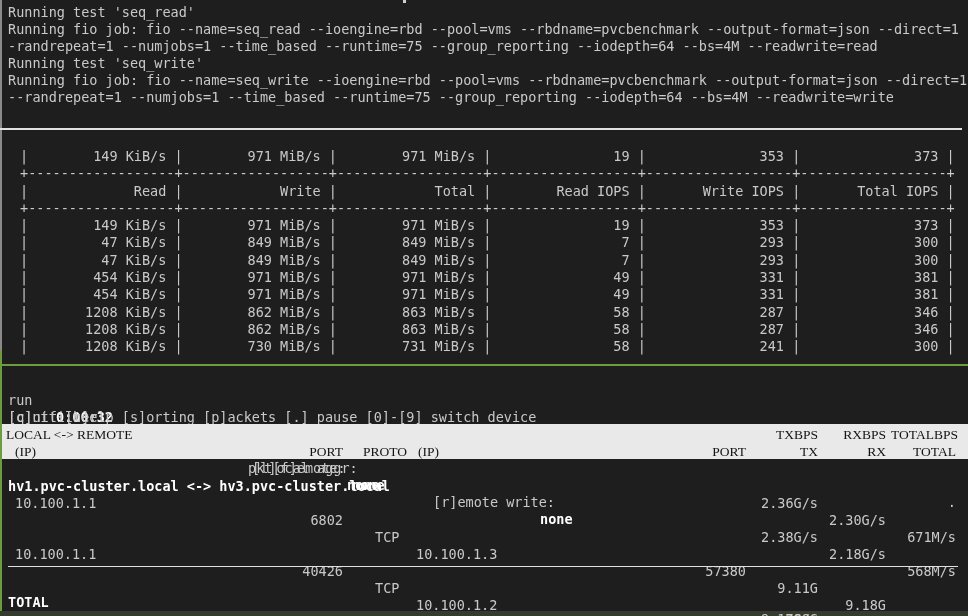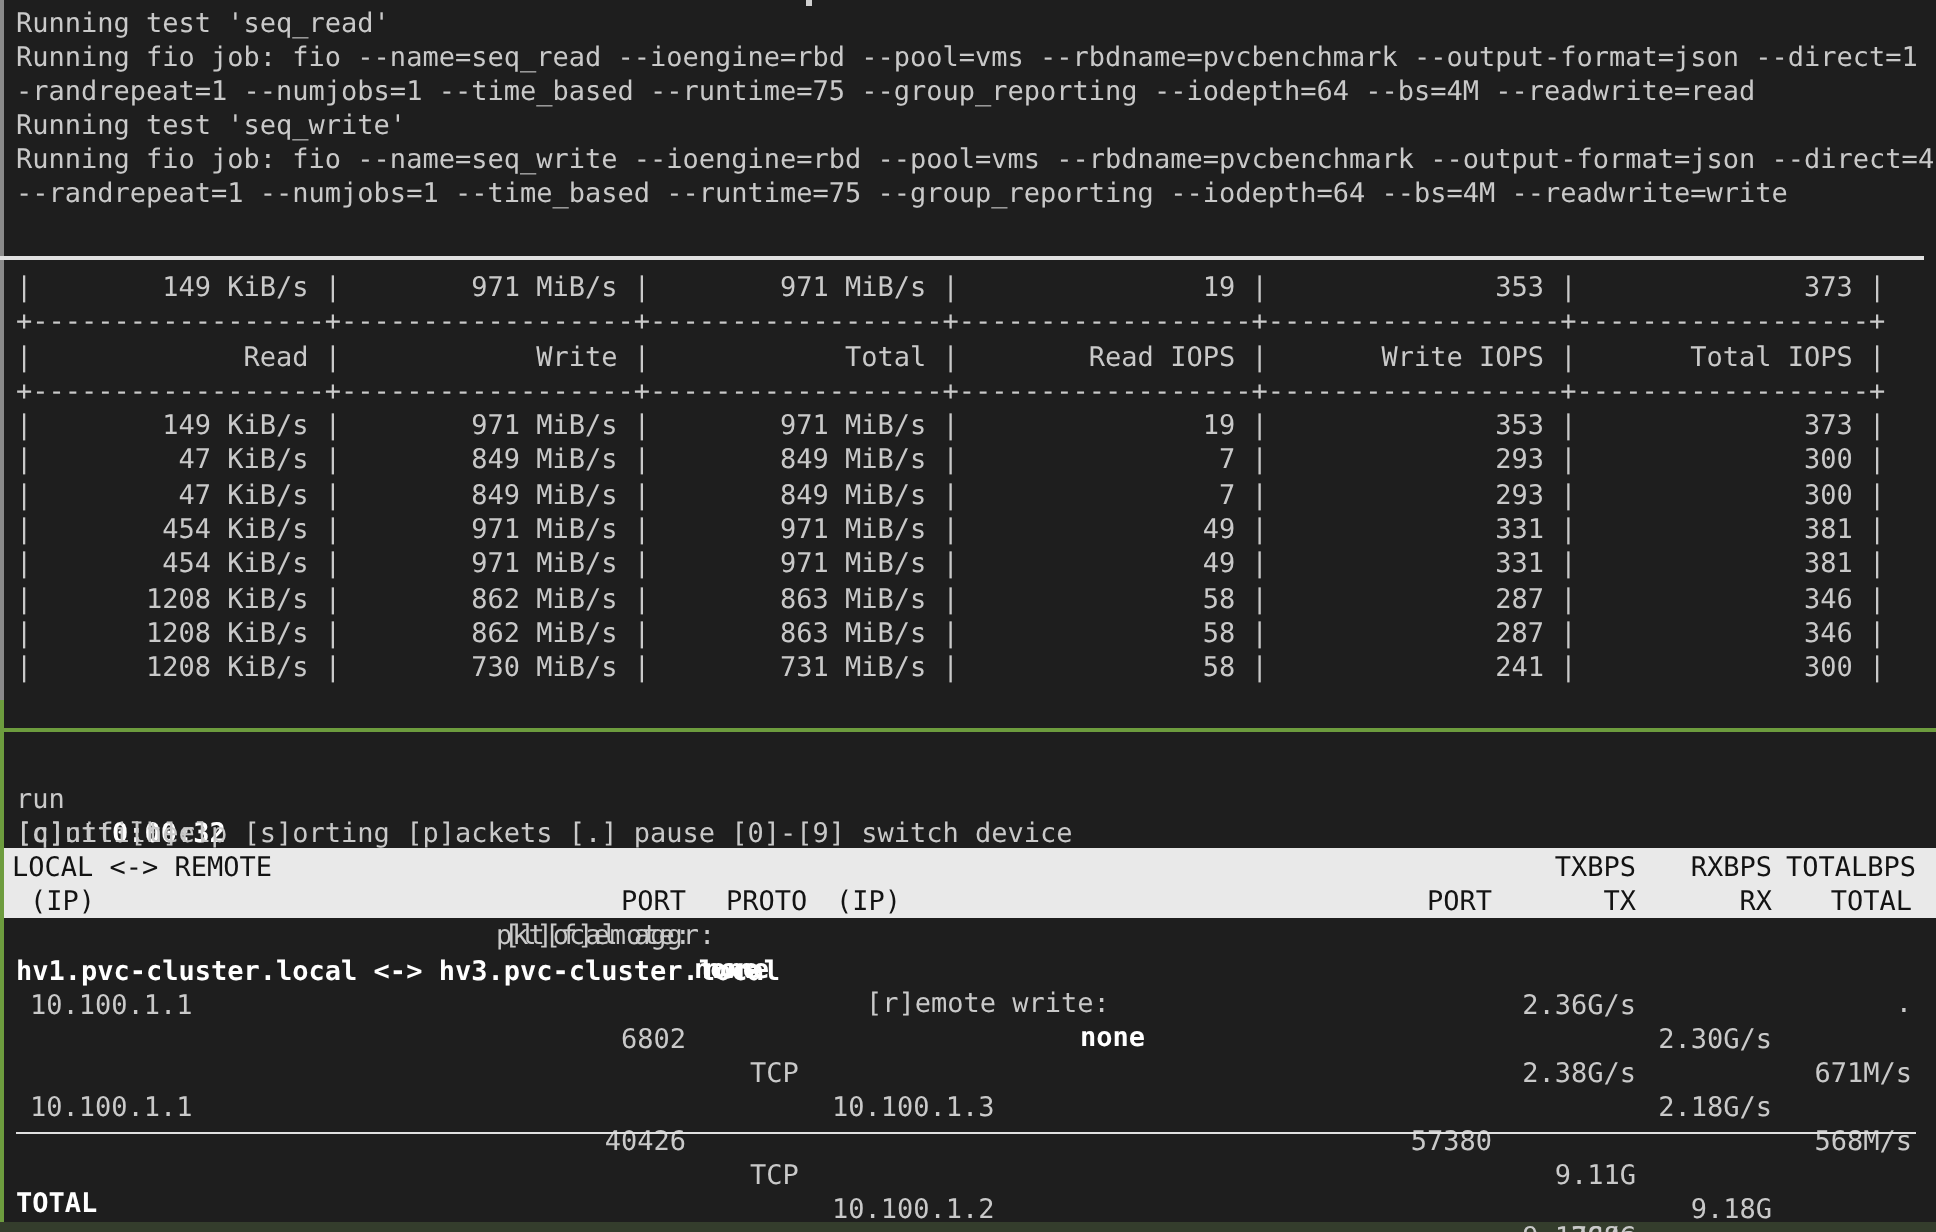--- a/index.html
+++ b/index.html
@@ -12,23 +12,23 @@
   .line{position:absolute; white-space:pre;}
   .tok{position:absolute; white-space:pre;}
   .b{font-weight:bold; color:var(--bright,#fff);}
   .pane-sep-white{position:absolute; left:0; top:128px; width:962px; height:2px; background:var(--sepWhite,#e0e0e0);}
   .pane-sep-green{position:absolute; left:0; top:364px; width:968px; height:2px; background:var(--green,#6d9c3e);}
   .border-left-grey{position:absolute; left:0; top:0; width:2px; height:350px; background:var(--borderGrey,#8a8a8a);}
   .border-left-green{position:absolute; left:0; top:350px; width:2px; height:266px; background:var(--green,#6d9c3e);}
   .bottom-strip{position:absolute; left:0; top:611px; width:968px; height:5px; background:var(--stripGreen,#343d2c);}
   .speck{position:absolute; left:403px; top:0; width:3px; height:3px; background:#cfcfcf;}
   #fio-log .line{left:8px;}
-  #bench-table{position:absolute; left:8px; top:136px; margin:0; white-space:pre; line-height:17.3px; color:var(--fg,#c9c9c9);}
+  #bench-table{position:absolute; left:8px; top:136px; margin:12px; white-space:pre; line-height:17.3px; color:var(--fg,#c9c9c9);}
   .hdrbar{position:absolute; left:2px; top:424px; width:966px; height:35px; background:var(--barBg,#e9e9e9); color:#131313;}
-  .hdrbar .tok{color:#131313;}
+  .hdrbar .tok{color:#131313;font-family:Liberation Serif, serif;}
   .rule-white{position:absolute; left:8px; top:566px; width:950px; height:1px; background:var(--sepWhite,#e0e0e0);}
   
   .col-port1{right:625px;} .col-port2{right:222px;}
   .col-tx{right:150px;text-align:right;} .col-rx{right:82px;} .col-total{right:12px;}
 </style>
 </head>
 <body>
 
 <div id="screen">
 
@@ -37,21 +37,21 @@
   <div class="speck"></div>
   <div class="pane-sep-white"></div>
   <div class="pane-sep-green"></div>
   <div class="bottom-strip"></div>
 
   <div id="fio-log">
     <div class="line" style="top:4px">Running test 'seq_read'</div>
     <div class="line" style="top:21px">Running fio job: fio --name=seq_read --ioengine=rbd --pool=vms --rbdname=pvcbenchmark --output-format=json --direct=1 -</div>
     <div class="line" style="top:38px">-randrepeat=1 --numjobs=1 --time_based --runtime=75 --group_reporting --iodepth=64 --bs=4M --readwrite=read</div>
     <div class="line" style="top:55px">Running test 'seq_write'</div>
-    <div class="line" style="top:72px">Running fio job: fio --name=seq_write --ioengine=rbd --pool=vms --rbdname=pvcbenchmark --output-format=json --direct=4</div>
+    <div class="line" style="top:72px">Running fio job: fio --name=seq_write --ioengine=rbd --pool=vms --rbdname=pvcbenchmark --output-format=json --direct=1</div>
     <div class="line" style="top:89px">--randrepeat=1 --numjobs=1 --time_based --runtime=75 --group_reporting --iodepth=64 --bs=4M --readwrite=write</div>
   </div>
 
   <pre id="bench-table">|        149 KiB/s |        971 MiB/s |        971 MiB/s |               19 |              353 |              373 |
 +------------------+------------------+------------------+------------------+------------------+------------------+
 |             Read |            Write |            Total |        Read IOPS |       Write IOPS |       Total IOPS |
 +------------------+------------------+------------------+------------------+------------------+------------------+
 |        149 KiB/s |        971 MiB/s |        971 MiB/s |               19 |              353 |              373 |
 |         47 KiB/s |        849 MiB/s |        849 MiB/s |                7 |              293 |              300 |
 |         47 KiB/s |        849 MiB/s |        849 MiB/s |                7 |              293 |              300 |

